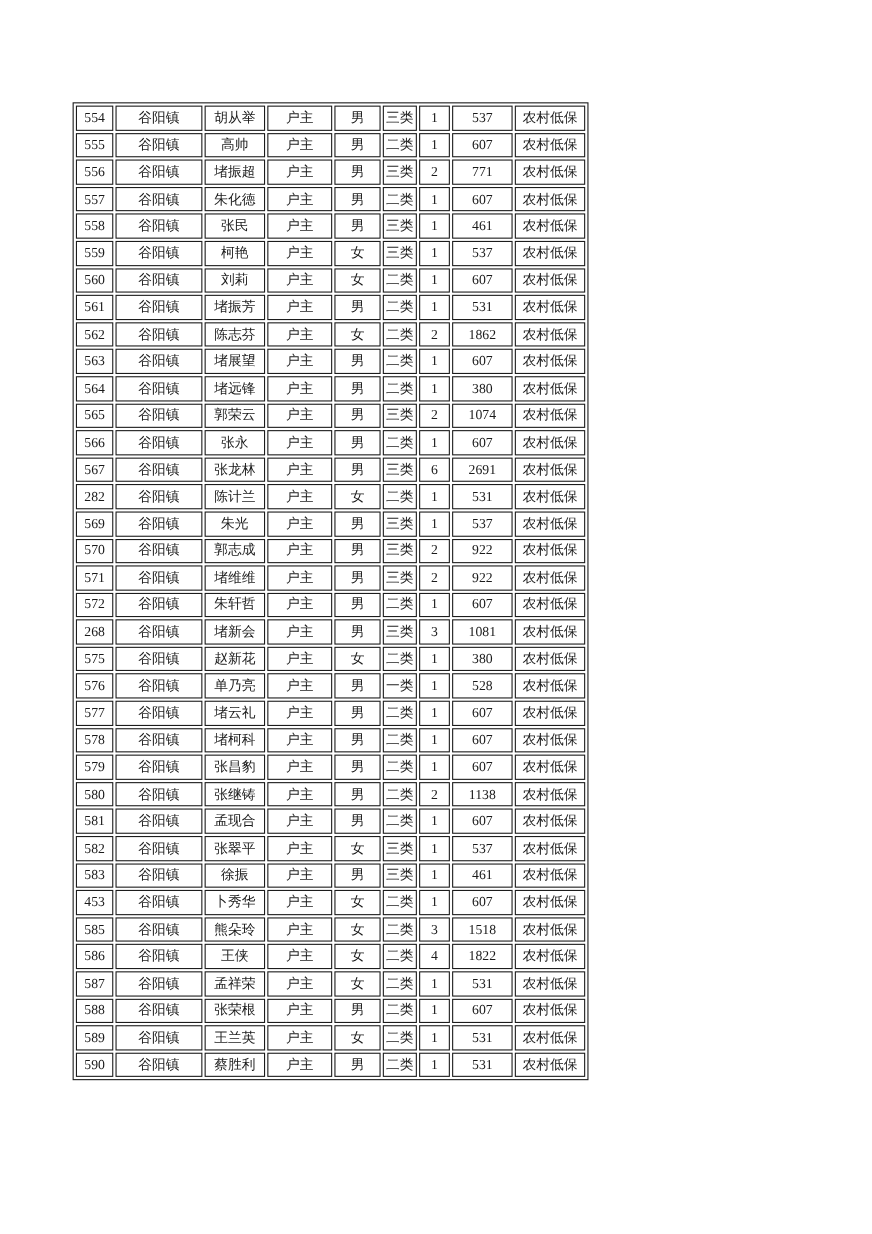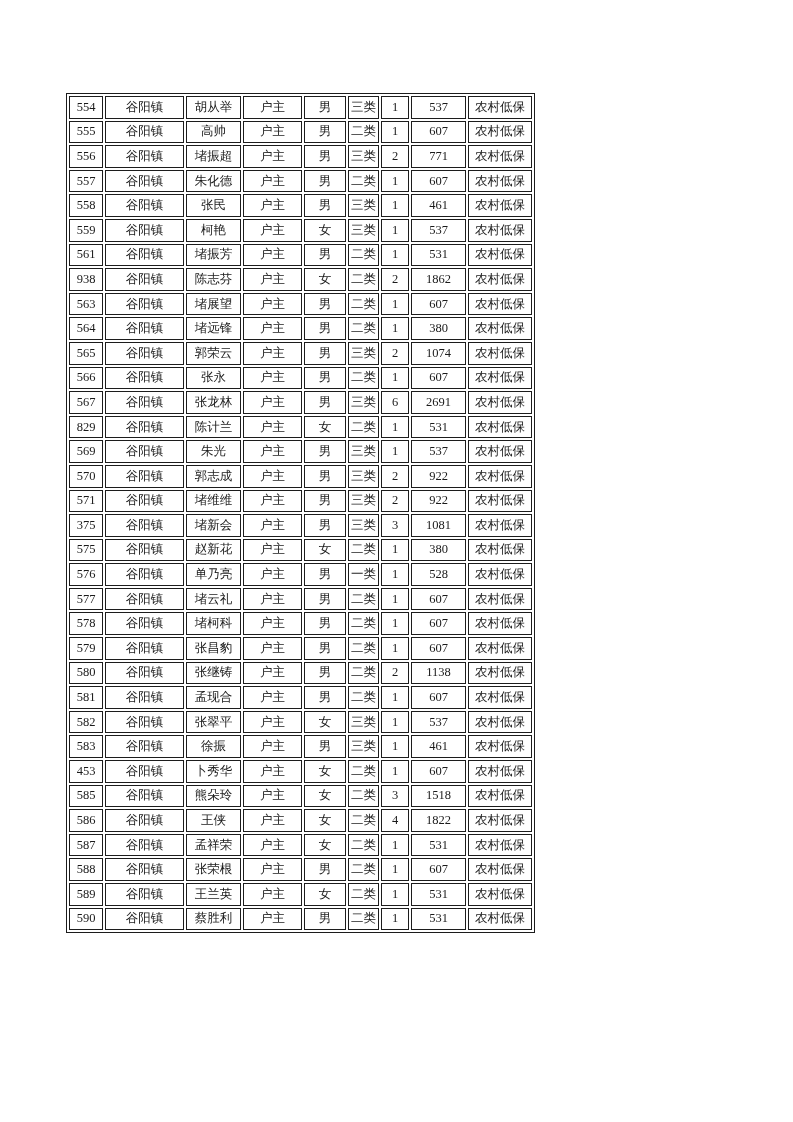--- a/index.html
+++ b/index.html
@@ -120,32 +120,43 @@
           <td>谷阳镇</td>
           <td>柯艳</td>
           <td>户主</td>
           <td>女</td>
           <td>三类</td>
           <td>1</td>
           <td>537</td>
           <td>农村低保</td>
         </tr>
         <tr>
+          <td>560</td>
+          <td>谷阳镇</td>
+          <td>刘莉</td>
+          <td>户主</td>
+          <td>女</td>
+          <td>二类</td>
+          <td>1</td>
+          <td>607</td>
+          <td>农村低保</td>
+        </tr>
+        <tr>
           <td>561</td>
           <td>谷阳镇</td>
           <td>堵振芳</td>
           <td>户主</td>
           <td>男</td>
           <td>二类</td>
           <td>1</td>
           <td>531</td>
           <td>农村低保</td>
         </tr>
         <tr>
-          <td>938</td>
+          <td>562</td>
           <td>谷阳镇</td>
           <td>陈志芬</td>
           <td>户主</td>
           <td>女</td>
           <td>二类</td>
           <td>2</td>
           <td>1862</td>
           <td>农村低保</td>
         </tr>
         <tr>
@@ -197,21 +208,21 @@
           <td>谷阳镇</td>
           <td>张龙林</td>
           <td>户主</td>
           <td>男</td>
           <td>三类</td>
           <td>6</td>
           <td>2691</td>
           <td>农村低保</td>
         </tr>
         <tr>
-          <td>829</td>
+          <td>282</td>
           <td>谷阳镇</td>
           <td>陈计兰</td>
           <td>户主</td>
           <td>女</td>
           <td>二类</td>
           <td>1</td>
           <td>531</td>
           <td>农村低保</td>
         </tr>
         <tr>
@@ -241,21 +252,32 @@
           <td>谷阳镇</td>
           <td>堵维维</td>
           <td>户主</td>
           <td>男</td>
           <td>三类</td>
           <td>2</td>
           <td>922</td>
           <td>农村低保</td>
         </tr>
         <tr>
-          <td>375</td>
+          <td>572</td>
+          <td>谷阳镇</td>
+          <td>朱轩哲</td>
+          <td>户主</td>
+          <td>男</td>
+          <td>二类</td>
+          <td>1</td>
+          <td>607</td>
+          <td>农村低保</td>
+        </tr>
+        <tr>
+          <td>268</td>
           <td>谷阳镇</td>
           <td>堵新会</td>
           <td>户主</td>
           <td>男</td>
           <td>三类</td>
           <td>3</td>
           <td>1081</td>
           <td>农村低保</td>
         </tr>
         <tr>

